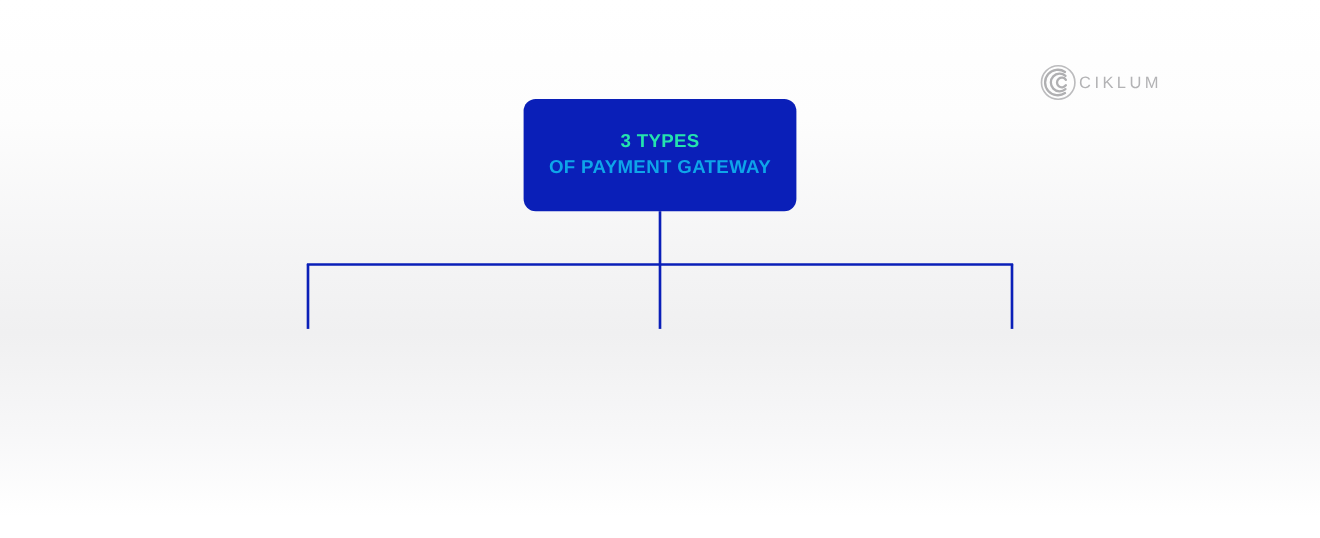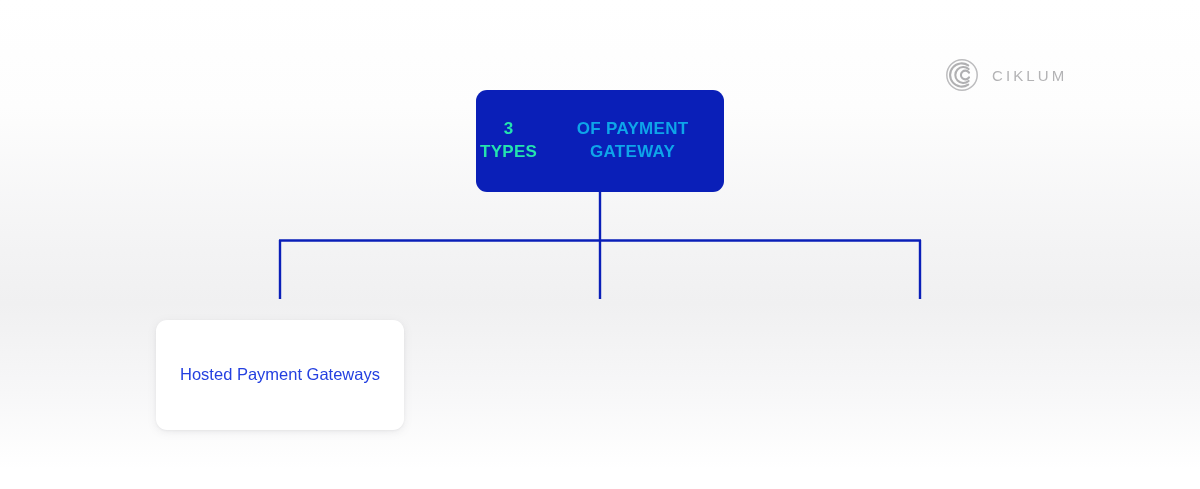--- a/index.html
+++ b/index.html
@@ -27,21 +27,21 @@
         #ffffff 96%);
   }
 
   
   .brand {
     position: absolute;
     left: 945px;
     top: 58px;
     display: flex;
     align-items: center;
-    gap: 13px;
+    gap: 2px;
   }
   .brand-mark {
     width: 34px;
     height: 34px;
     display: block;
   }
   .brand-word {
     font-size: 15px;
     letter-spacing: 3.1px;
     color: #b3b3b5;
@@ -63,21 +63,21 @@
   
   .root-node {
     position: absolute;
     left: 476px;
     top: 90px;
     width: 248px;
     height: 102px;
     background: #0a1fb8;
     border-radius: 11px;
     display: flex;
-    flex-direction: row;
+    flex-direction: column;
     align-items: center;
     justify-content: center;
     text-align: center;
     box-sizing: border-box;
   }
   .root-line-1 {
     color: #24e3ae;
     font-size: 17px;
     font-weight: 700;
     letter-spacing: 0.3px;
@@ -143,19 +143,16 @@
     <line x1="280" y1="240" x2="280" y2="299" stroke="#0a1fb8" stroke-width="2.4"></line>
 
     <line x1="920" y1="240" x2="920" y2="299" stroke="#0a1fb8" stroke-width="2.4"></line>
   </svg>
 
   <div class="root-node">
     <span class="root-line-1">3 TYPES</span>
     <span class="root-line-2">OF PAYMENT GATEWAY</span>
   </div>
 
-  <div class="card card-1">
-    <span class="card-label">Hosted Payment Gateways</span>
-  </div>
 
 
 
 </div>
 
 </body></html>

